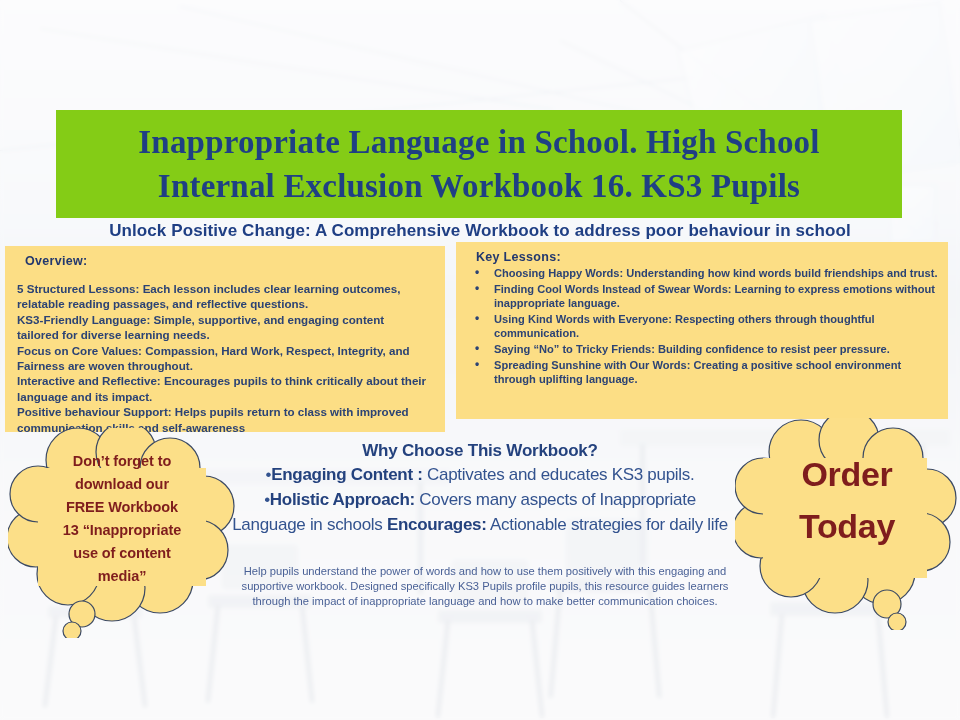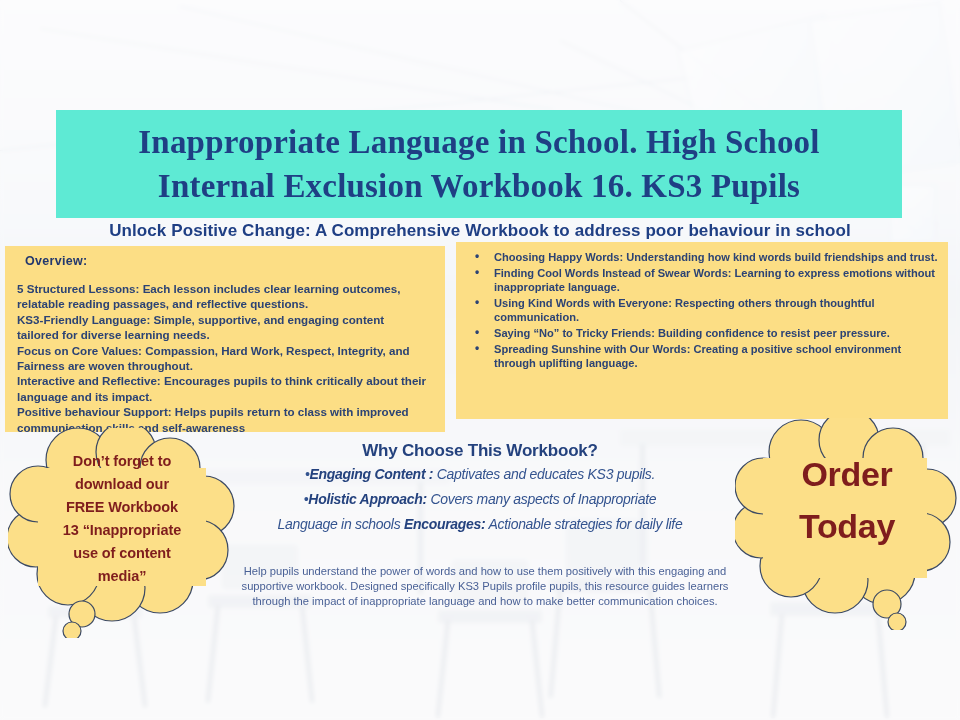--- a/index.html
+++ b/index.html
@@ -55,21 +55,21 @@
   #bg .blur {
     position: absolute; inset: 0;
     backdrop-filter: blur(2px);
     background: rgba(250,251,252,0.45);
   }
 
   
   #title-banner {
     position: absolute;
     left: 56px; top: 110px; width: 846px; height: 108px;
-    background: #5eead4;
+    background: #84cc16;
     display: flex; flex-direction: column;
     align-items: center; justify-content: center;
     box-sizing: border-box;
   }
   #title-banner .line {
     font-family: "Liberation Serif", serif;
     font-weight: bold;
     font-size: 33px;
     line-height: 44px;
     color: #1f3f84;
@@ -137,23 +137,22 @@
     left: 150px; top: 440px; width: 660px;
     text-align: center;
     color: #2b4a8b;
     z-index: 2;
   }
   #promo .promo-head {
     font-size: 17px; font-weight: bold; letter-spacing: -.2px;
     line-height: 22px; color: #24427e;
   }
   #promo .promo-line {
-    font-size: 14px; line-height: 25px; color: #33538f; letter-spacing: -.3px;
+    font-size: 17px; line-height: 25px; color: #33538f; letter-spacing: -.3px;
     white-space: nowrap;
-    font-style: italic;
   }
   #promo .promo-line b { font-weight: bold; color: #24427e; }
 
   #blurb {
     position: absolute;
     left: 225px; top: 556px; width: 520px;
     text-align: center;
     font-size: 11.2px;
     line-height: 15px;
     color: #4a6196;
@@ -266,20 +265,21 @@
     <li>Focus on Core Values: Compassion, Hard Work, Respect, Integrity,  and</li>
     <li>Fairness are woven throughout.</li>
     <li>Interactive and Reflective: Encourages pupils  to think critically about their</li>
     <li>language and its impact.</li>
     <li>Positive behaviour  Support: Helps pupils  return to class with improved</li>
     <li>communication  skills and self-awareness</li>
   </ul>
 </div>
 
 <div class="panel" id="panel-lessons">
+  <h3>Key Lessons:</h3>
   <ul>
     <li>
       <span class="bullet">•</span>
       <span>Choosing  Happy  Words: Understanding  how kind words build friendships and trust.</span>
     </li>
     <li>
       <span class="bullet">•</span>
       <span>Finding  Cool Words Instead of Swear Words: Learning to express emotions without inappropriate language.</span>
     </li>
     <li>

